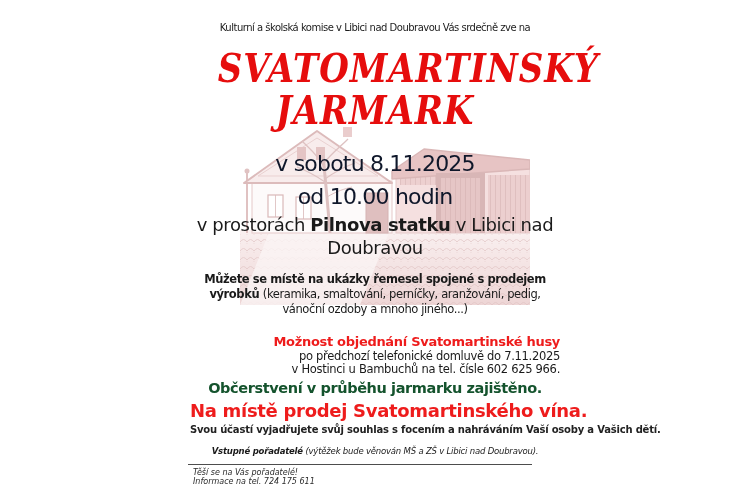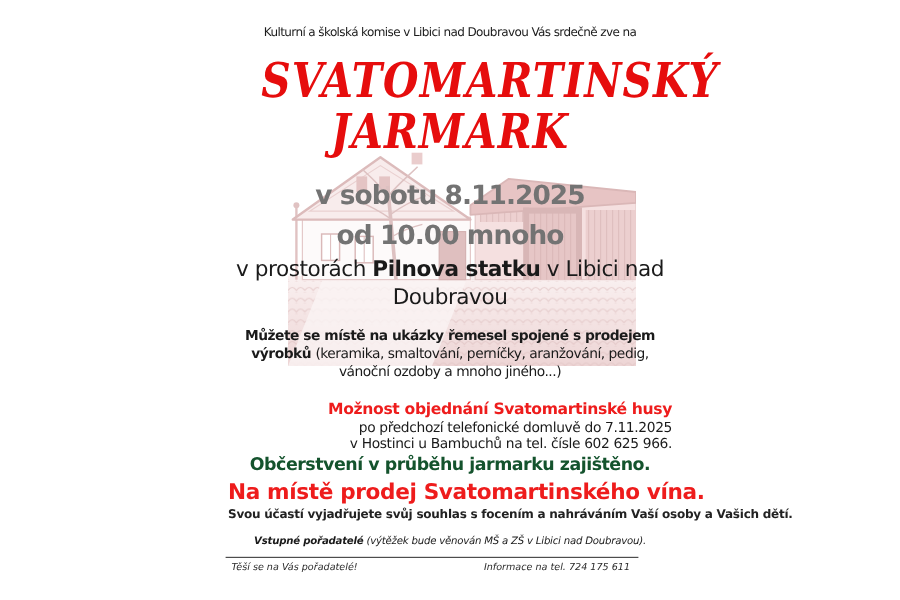--- a/index.html
+++ b/index.html
@@ -36,24 +36,24 @@
     font-size: 40px;
     line-height: 42px;
     color: #e60d0d;
     letter-spacing: 1px;
     transform: scaleX(0.85);
     transform-origin: 50% 0;
   }
   .date-block {
     top: 147px;
     font-size: 22px;
-    font-weight: 700;
+    font-weight: 400;
     line-height: 33px;
     letter-spacing: -0.8px;
-    color: #737373;
+    color: #0f172a;
   }
   .location {
     top: 213px;
     font-size: 18px;
     line-height: 23px;
     letter-spacing: -0.4px;
     color: #1a1a1a;
   }
   .location .venue { font-weight: 700; }
   .program {
@@ -120,20 +120,21 @@
   .footer-row {
     top: 468px;
     left: 193px;
     width: 332px;
     display: flex;
     justify-content: space-between;
     font-size: 8px;
     font-style: italic;
     color: #2a2a2a;
     z-index: 2;
+    flex-direction: column;
   }
   .photo {
     top: 127px;
     left: 240px;
     width: 290px;
     height: 178px;
     z-index: 1;
     opacity: 0.55;
   }
 </style>
@@ -199,21 +200,21 @@
 
   <div class="center-col intro nowrap">Kulturní a školská komise v Libici nad Doubravou Vás srdečně zve na</div>
 
   <div class="center-col title">
     <div class="nowrap">SVATOMARTINSKÝ</div>
     <div class="nowrap">JARMARK</div>
   </div>
 
   <div class="center-col date-block">
     <div class="nowrap">v sobotu 8.11.2025</div>
-    <div class="nowrap">od 10.00 mnoho</div>
+    <div class="nowrap">od 10.00 hodin</div>
   </div>
 
   <div class="center-col location">
     <div class="nowrap"><span>v prostorách </span><span class="venue">Pilnova statku</span><span> v Libici nad</span></div>
     <div class="nowrap">Doubravou</div>
   </div>
 
   <div class="center-col program">
     <div class="nowrap b">Můžete se místě na ukázky řemesel spojené s prodejem</div>
     <div class="nowrap"><span class="b">výrobků </span><span>(keramika, smaltování, perníčky, aranžování, pedig,</span></div>

